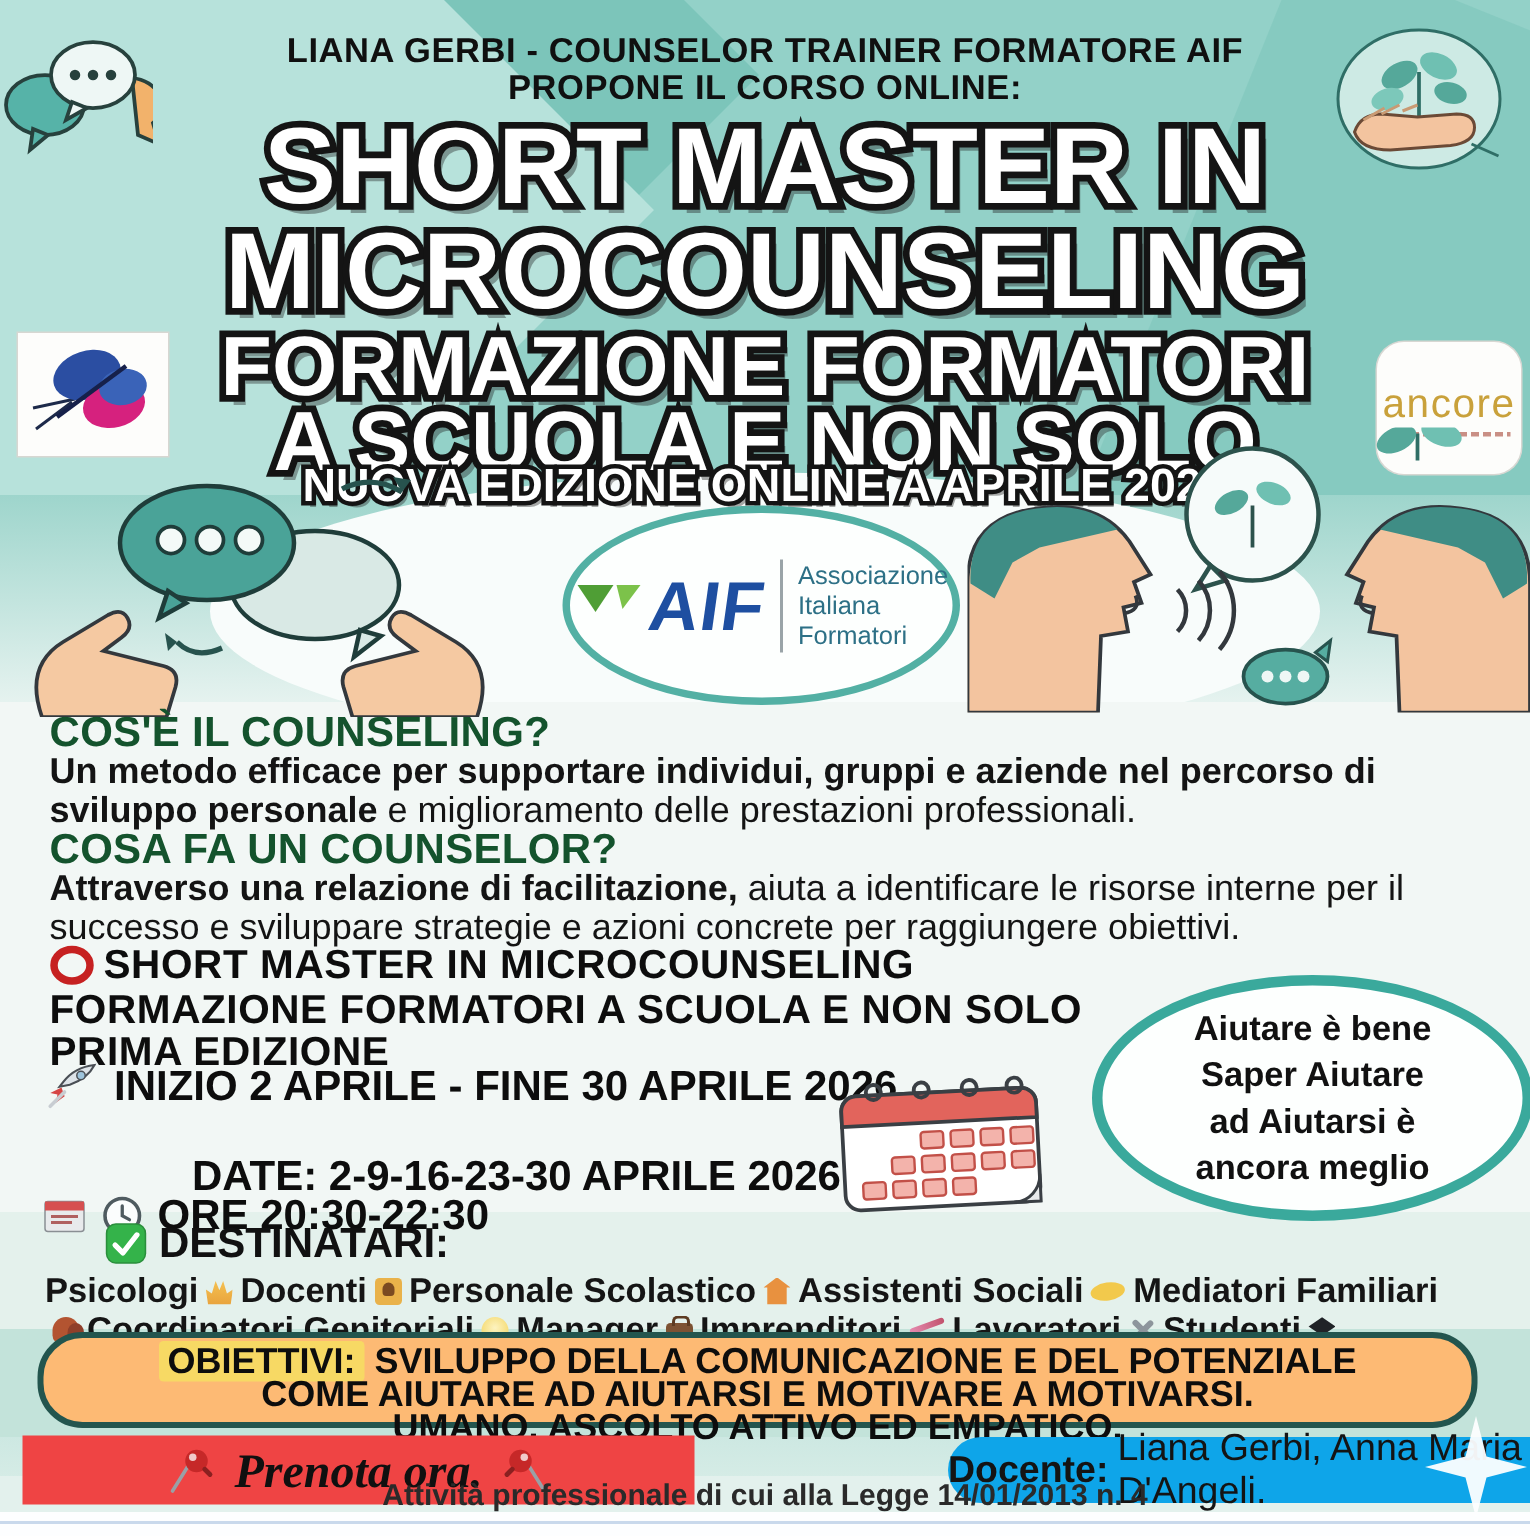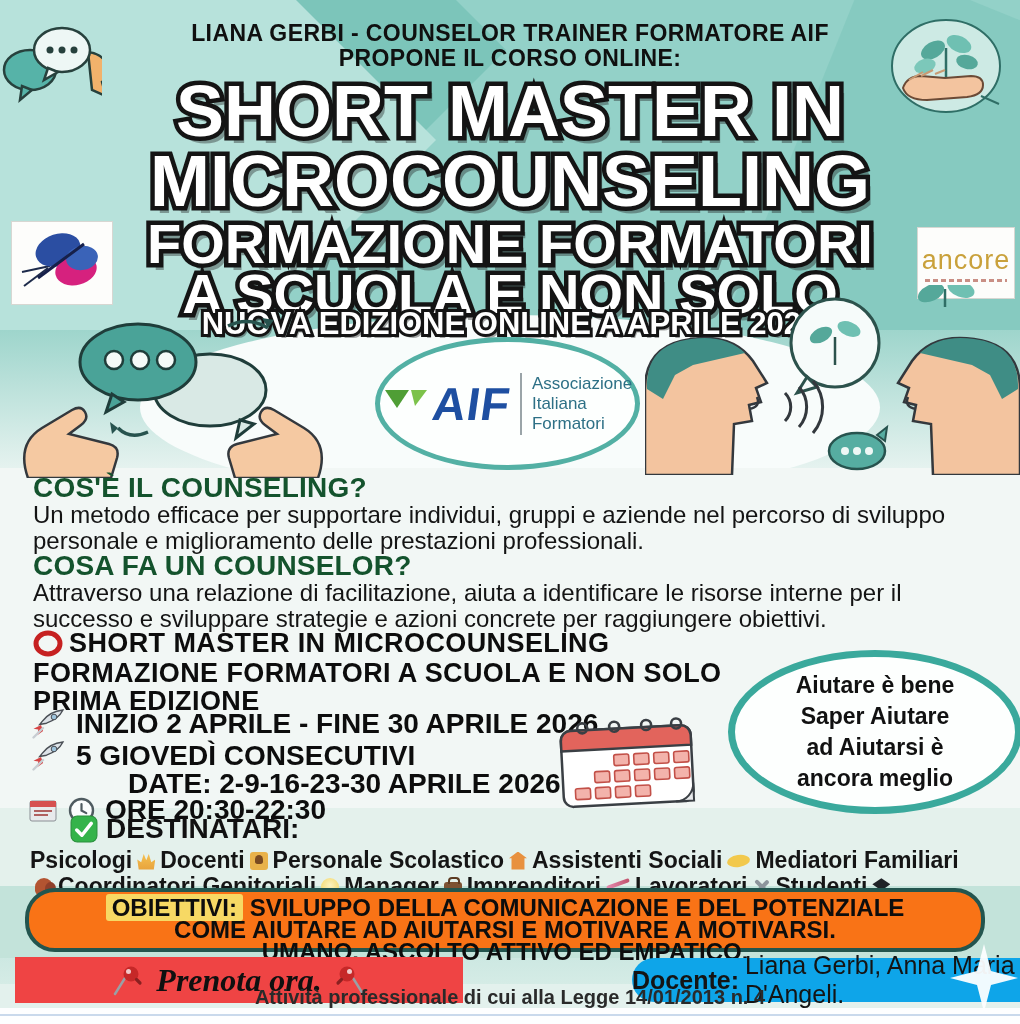--- a/index.html
+++ b/index.html
@@ -23,34 +23,34 @@
   .otl{position:absolute;white-space:nowrap;font-weight:700;text-align:center;}
   .otl .stk{position:absolute;left:0;top:0;width:100%;color:#141414;-webkit-text-stroke:9px #141414;
             text-shadow:5px 7px 0 rgba(30,30,30,.38);}
   .otl .fil{position:relative;color:#ffffff;}
   .otl-sm .stk{-webkit-text-stroke:6px #141414;text-shadow:3px 4px 0 rgba(30,30,30,.38);}
 
   .hdr{position:absolute;left:0;width:1020px;text-align:center;font-weight:700;color:#101010;font-size:23px;letter-spacing:.4px;}
 
   .h-sec{position:absolute;left:33px;font-weight:700;font-size:28px;color:#14532d;letter-spacing:.2px;}
   .para{position:absolute;left:33px;width:956px;font-size:24px;line-height:26px;color:#141414;}
-  .para b{font-weight:400;}
+  .para b{font-weight:700;}
 
   .course-line{position:absolute;left:33px;font-weight:700;font-size:27px;color:#0d0d0d;letter-spacing:.4px;display:flex;align-items:center;gap:6px;}
   .sched{position:absolute;font-weight:700;font-size:28px;color:#0d0d0d;display:flex;align-items:center;gap:10px;}
 
   .motto{position:absolute;left:728px;top:650px;width:280px;height:150px;background:#fdfffe;
          border:7px solid #3aa99c;border-radius:50%;display:flex;align-items:center;justify-content:center;}
   .motto-text{font-weight:700;font-size:23px;line-height:31px;text-align:center;color:#111;}
 
   .dest-head{position:absolute;left:30px;top:813px;display:flex;align-items:center;gap:8px;font-weight:700;font-size:28px;padding-left:40px;}
   .dest-row{position:absolute;left:30px;width:980px;font-weight:700;font-size:23px;color:#151515;display:flex;align-items:center;flex-wrap:nowrap;}
   .dest-row span{white-space:nowrap;}
 
-  .obj-box{position:absolute;left:25px;top:888px;width:960px;height:64px;background:#f97316;border:4px solid #23554e;
+  .obj-box{position:absolute;left:25px;top:888px;width:960px;height:64px;background:#fdba74;border:4px solid #23554e;
            border-radius:30px;text-align:center;font-weight:700;font-size:24px;line-height:22px;color:#0d0d0d;padding-top:5px;box-sizing:border-box;}
   .obj-hl{background:#f7d964;padding:0 6px;border-radius:3px;}
 
   .prenota{position:absolute;left:15px;top:957px;width:448px;height:46px;background:#ef4444;display:flex;align-items:center;justify-content:center;gap:10px;}
   .prenota-text{font-family:"Liberation Serif",serif;font-style:italic;font-weight:700;font-size:32px;color:#101010;}
   .docente{position:absolute;left:632px;top:958px;width:388px;height:44px;background:#0ea5e9;border-radius:24px 0 0 24px;
            display:flex;align-items:center;justify-content:center;font-size:25px;color:#141414;}
   .docente b{margin-right:6px;}
   .legal{position:absolute;left:0;top:986px;width:1020px;text-align:center;font-weight:600;font-size:20px;color:#2a2a2a;}
 
@@ -152,21 +152,21 @@
     <svg width="88" height="70" viewBox="0 0 88 70">
       <path d="M30 40L6 58" stroke="#1d2a4a" stroke-width="2"></path>
       <path d="M32 38L4 44" stroke="#1d2a4a" stroke-width="2"></path>
       <ellipse cx="40" cy="22" rx="23" ry="16" fill="#2b4ea2" transform="rotate(-18 40 22)"></ellipse>
       <ellipse cx="58" cy="42" rx="21" ry="15" fill="#d6217e" transform="rotate(-14 58 42)"></ellipse>
       <ellipse cx="64" cy="30" rx="16" ry="12" fill="#3a63b8" transform="rotate(-10 64 30)"></ellipse>
       <path d="M20 50L66 16" stroke="#16204a" stroke-width="3"></path>
     </svg>
   </div>
 
-  <div class="logo-box" style="left:918px;top:228px;width:96px;height:70px;">
+  <div class="logo-box" style="left:918px;top:228px;width:96px;height:88px;border-radius:18px;">
     <div class="ancore-inner">
       <div class="ancore-word">ancore</div>
       <div class="ancore-line"></div>
     </div>
   </div>
 
   <div class="otl otl-sm" style="left:0;top:308px;width:1020px;font-size:31px;line-height:32px;">
     <span class="stk">NUOVA EDIZIONE ONLINE A APRILE 2026</span><span class="fil">NUOVA EDIZIONE ONLINE A APRILE 2026</span>
   </div>
 
@@ -245,29 +245,20 @@
   <div class="course-line" style="top:686px;">PRIMA EDIZIONE</div>
 
   <div class="sched" style="left:30px;top:708px;">
     <svg width="36" height="32" viewBox="0 0 36 32">
       <path d="M33 2c-8.5.9-16 5-20.8 11.3l-2.5 3.2 6.8-1.3C23.5 12.7 30 7.9 33 2z" fill="#dde3e8" stroke="#4a4f55" stroke-width="1.4"></path>
       <circle cx="24" cy="9" r="2.8" fill="#9ec4dc" stroke="#4a4f55"></circle>
       <path d="M11 17l-7.5 3.7 4.8.9-1.1 5.6 5.9-4.3z" fill="#d64545"></path>
       <path d="M13 20l-9.5 9.5" stroke="#c8cdd2" stroke-width="2.4" stroke-linecap="round"></path>
     </svg>
     <span>INIZIO 2 APRILE - FINE 30 APRILE 2026</span>
-  </div>
-  <div class="sched" style="left:30px;top:740px;">
-    <svg width="36" height="32" viewBox="0 0 36 32">
-      <path d="M33 2c-8.5.9-16 5-20.8 11.3l-2.5 3.2 6.8-1.3C23.5 12.7 30 7.9 33 2z" fill="#dde3e8" stroke="#4a4f55" stroke-width="1.4"></path>
-      <circle cx="24" cy="9" r="2.8" fill="#9ec4dc" stroke="#4a4f55"></circle>
-      <path d="M11 17l-7.5 3.7 4.8.9-1.1 5.6 5.9-4.3z" fill="#d64545"></path>
-      <path d="M13 20l-9.5 9.5" stroke="#c8cdd2" stroke-width="2.4" stroke-linecap="round"></path>
-    </svg>
-    <span>5 GIOVEDÌ CONSECUTIVI</span>
   </div>
   <div class="sched" style="left:128px;top:768px;">DATE: 2-9-16-23-30 APRILE 2026</div>
   <div class="sched" style="left:28px;top:794px;">
     <svg width="30" height="26" viewBox="0 0 30 26">
       <rect x="2" y="4" width="26" height="20" rx="2" fill="#e8eaec" stroke="#8a8f94"></rect>
       <rect x="2" y="4" width="26" height="6" fill="#d65050"></rect>
       <path d="M6 14h18M6 18h14" stroke="#b06060" stroke-width="2"></path>
     </svg>
     <svg width="27" height="27" viewBox="0 0 27 27">
       <circle cx="13.5" cy="13.5" r="11.5" fill="#fbfdfd" stroke="#4f5b60" stroke-width="2.4"></circle>

